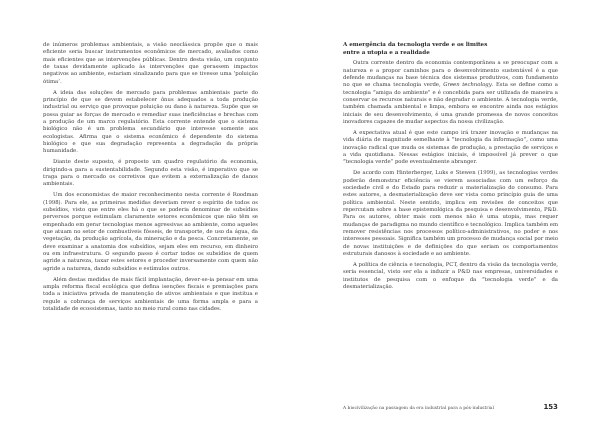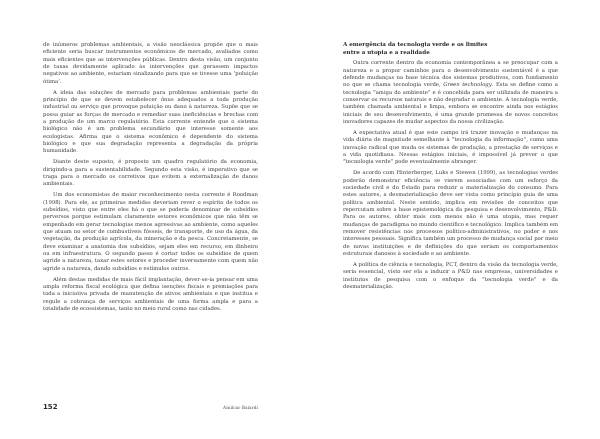--- a/index.html
+++ b/index.html
@@ -25,30 +25,30 @@
 <body>
 
 <div class="page left">
   <div class="body">
     <p class="noindent">de inúmeros problemas ambientais, a visão neoclássica propõe que o mais eficiente seria buscar instrumentos econômicos de mercado, avaliados como mais eficientes que as intervenções públicas. Dentro desta visão, um conjunto de taxas devidamente aplicado às intervenções que gerassem impactos negativos ao ambiente, estariam sinalizando para que se tivesse uma ‘poluição ótima’.</p>
     <p>A ideia das soluções de mercado para problemas ambientais parte do princípio de que se devem estabelecer ônus adequados a toda produção industrial ou serviço que provoque poluição ou dano à natureza. Supõe que se possa guiar as forças de mercado e remediar suas ineficiências e brechas com a produção de um marco regulatório. Esta corrente entende que o sistema biológico não é um problema secundário que interesse somente aos ecologistas. Afirma que o sistema econômico é dependente do sistema biológico e que sua degradação representa a degradação da própria humanidade.</p>
     <p>Diante deste suposto, é proposto um quadro regulatório da economia, dirigindo-a para a sustentabilidade. Segundo esta visão, é imperativo que se traga para o mercado os corretivos que evitem a externalização de danos ambientais.</p>
     <p>Um dos economistas de maior reconhecimento nesta corrente é Roodman (1998). Para ele, as primeiras medidas deveriam rever o espírito de todos os subsídios, visto que entre eles há o que se poderia denominar de subsídios perversos porque estimulam claramente setores econômicos que não têm se empenhado em gerar tecnologias menos agressivas ao ambiente, como aqueles que atuam no setor de combustíveis fósseis, de transporte, de uso da água, da vegetação, da produção agrícola, da mineração e da pesca. Concretamente, se deve examinar a anatomia dos subsídios, sejam eles em recurso, em dinheiro ou em infraestrutura. O segundo passo é cortar todos os subsídios de quem agride a natureza, taxar estes setores e proceder inversamente com quem não agride a natureza, dando subsídios e estímulos outros.</p>
     <p>Além destas medidas de mais fácil implantação, dever-se-ia pensar em uma ampla reforma fiscal ecológica que defina isenções fiscais e premiações para toda a iniciativa privada de manutenção de ativos ambientais e que institua e regule a cobrança de serviços ambientais de uma forma ampla e para a totalidade de ecossistemas, tanto no meio rural como nas cidades.</p>
   </div>
-  <div class="footer">
-    <span class="pnum">152</span>
-    <span class="running">Amilcar Baiardi</span>
-  </div>
 </div>
 
 <div class="page right">
   <div class="body">
     <div class="heading">
       <span>A emergência da tecnologia verde e os limites</span>
       <span>entre a utopia e a realidade</span>
     </div>
     <p><span>Outra corrente dentro da economia contemporânea a se preocupar com a natureza e a propor caminhos para o desenvolvimento sustentável é a que defende mudanças na base técnica dos sistemas produtivos, com fundamento no que se chama tecnologia verde, </span><em>Green technology</em><span>. Esta se define como a tecnologia “amiga do ambiente” e é concebida para ser utilizada de maneira a conservar os recursos naturais e não degradar o ambiente. A tecnologia verde, também chamada ambiental e limpa, embora se encontre ainda nos estágios iniciais de seu desenvolvimento, é uma grande promessa de novos conceitos inovadores capazes de mudar aspectos da nossa civilização.</span></p>
     <p>A expectativa atual é que este campo irá trazer inovação e mudanças na vida diária de magnitude semelhante à “tecnologia da informação”, como uma inovação radical que muda os sistemas de produção, a prestação de serviços e a vida quotidiana. Nessas estágios iniciais, é impossível já prever o que “tecnologia verde” pode eventualmente abranger.</p>
     <p>De acordo com Hinterberger, Luks e Stewen (1999), as tecnologias verdes poderão demonstrar eficiência se vierem associadas com um esforço da sociedade civil e do Estado para reduzir a materialização do consumo. Para estes autores, a desmaterialização deve ser vista como princípio guia de uma política ambiental. Neste sentido, implica em revisões de conceitos que repercutam sobre a base epistemológica da pesquisa e desenvolvimento, P&amp;D. Para os autores, obter mais com menos não é uma utopia, mas requer mudanças de paradigma no mundo científico e tecnológico. Implica também em remover resistências nos processos político-administrativos, no poder e nos interesses pessoais. Significa também um processo de mudança social por meio de novas instituições e de definições do que seriam os comportamentos estruturais danosos à sociedade e ao ambiente.</p>
     <p>A política de ciência e tecnologia, PCT, dentro da visão da tecnologia verde, seria essencial, visto ser ela a induzir a P&amp;D nas empresas, universidades e institutos de pesquisa com o enfoque da “tecnologia verde” e da desmaterialização.</p>
   </div>
+  <div class="footer">
+    <span class="running">A biocivilização na passagem da era industrial para a pós-industrial</span>
+    <span class="pnum">153</span>
+  </div>
 </div>
 
 </body></html>

